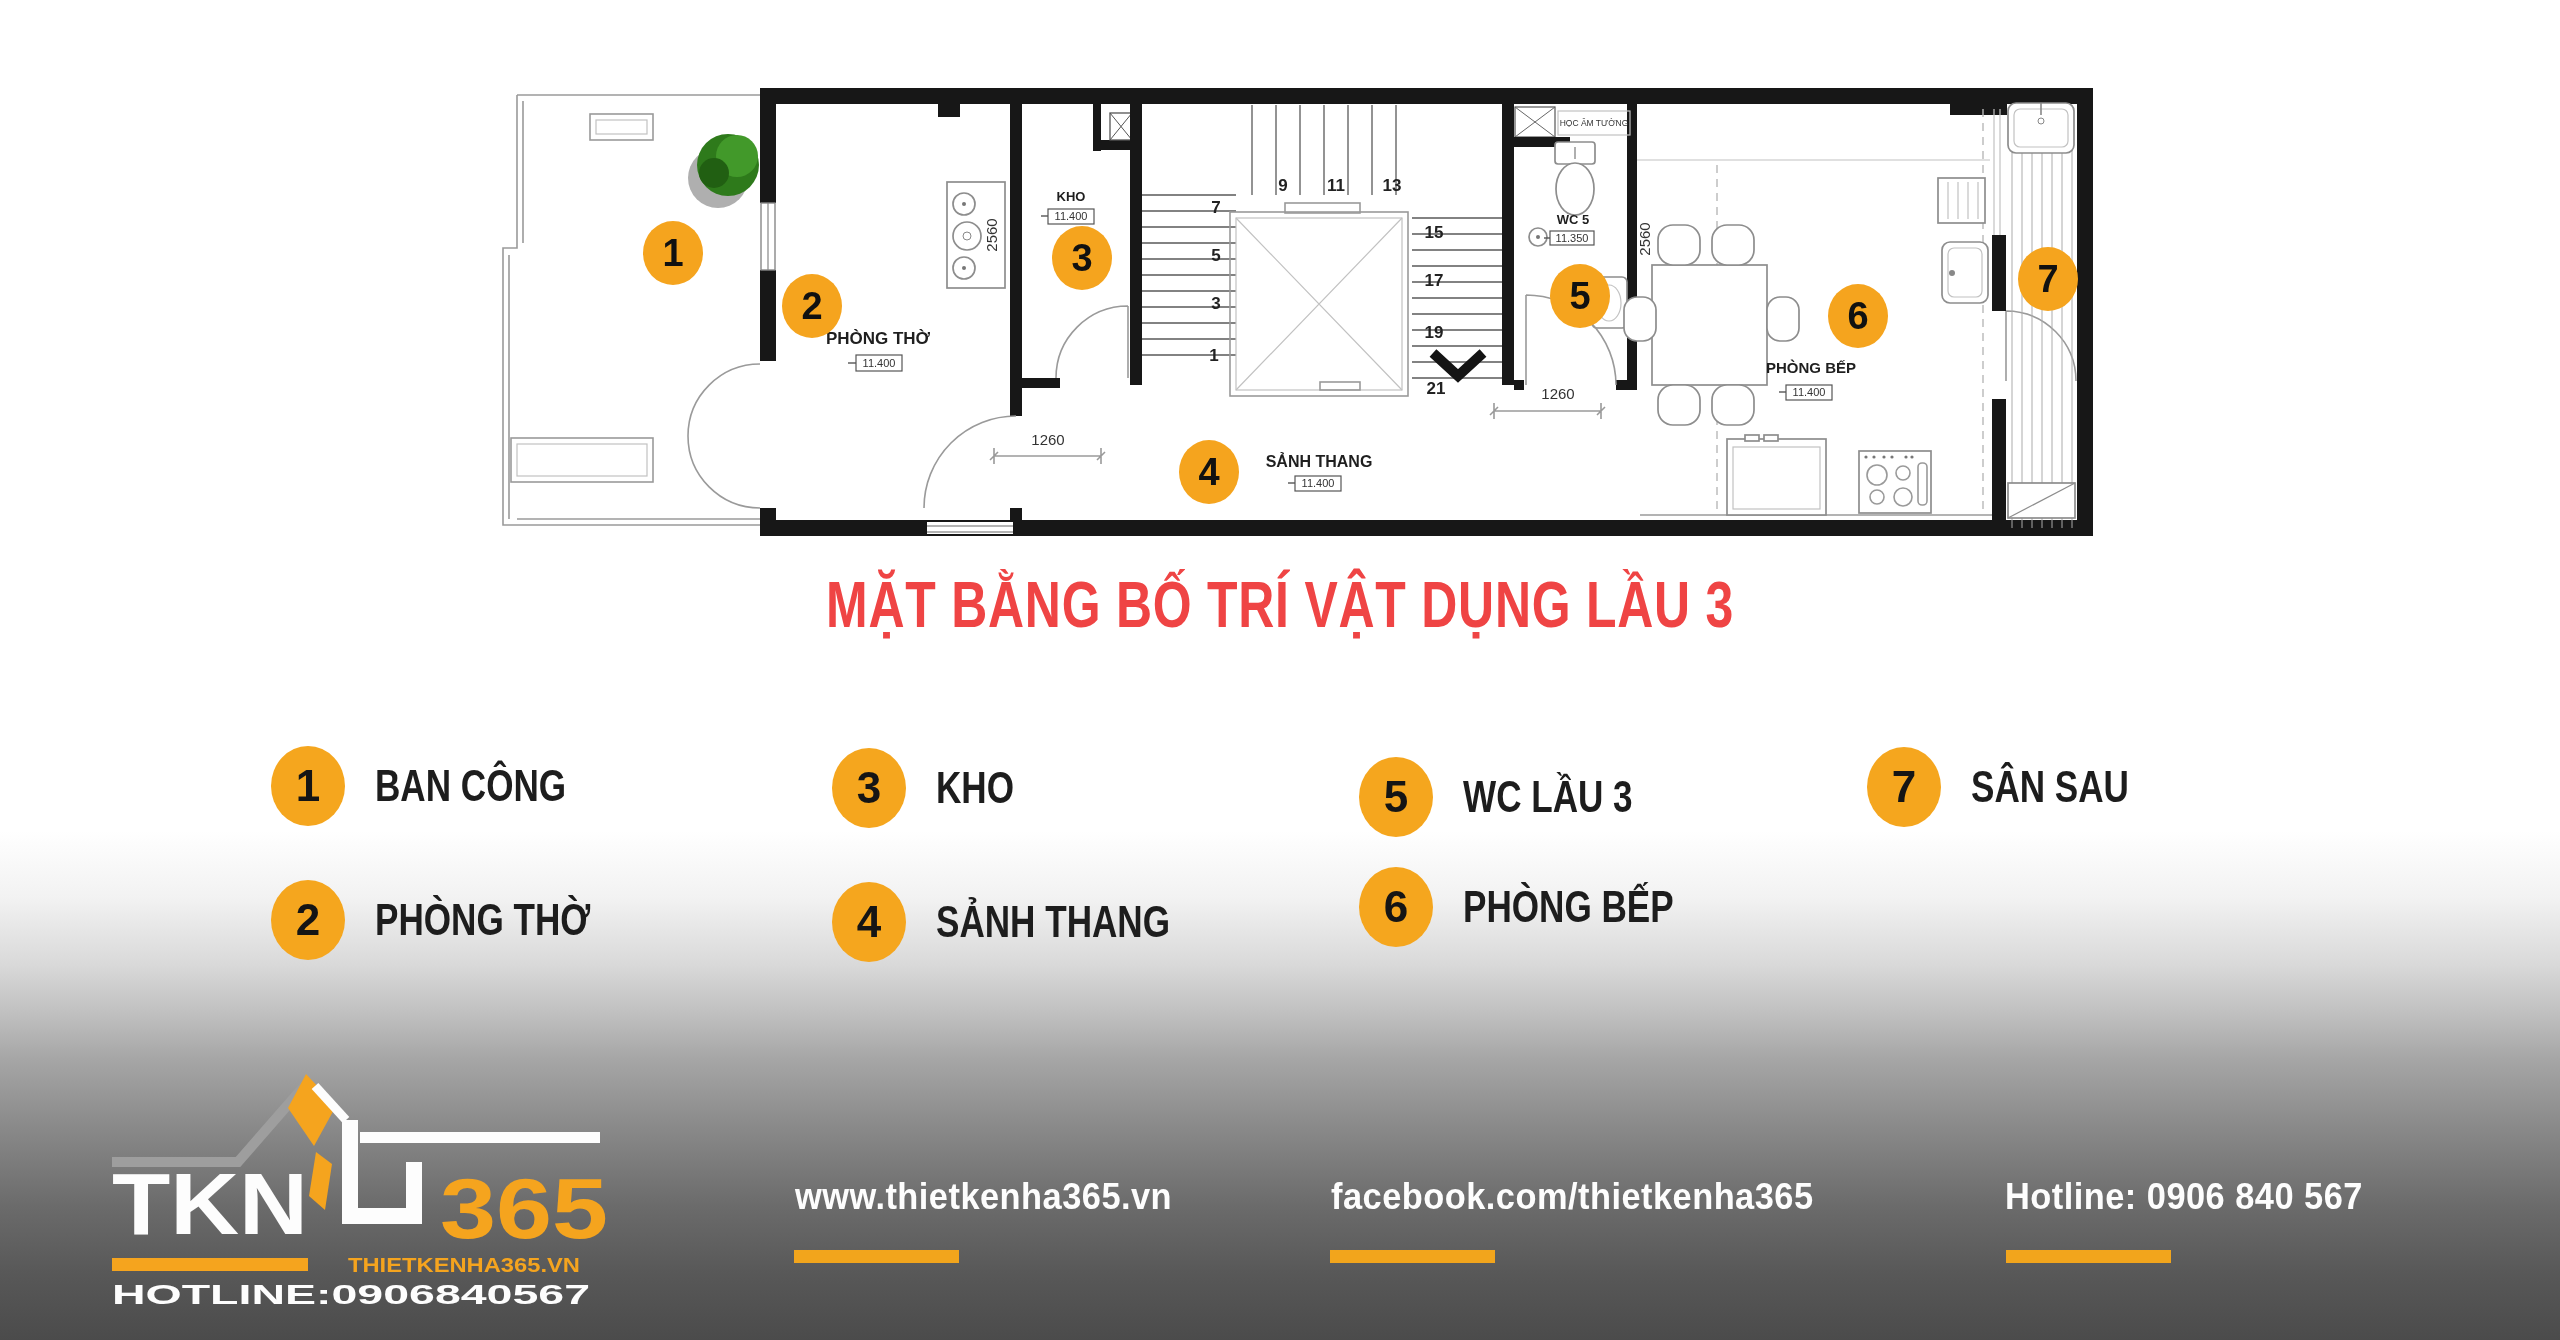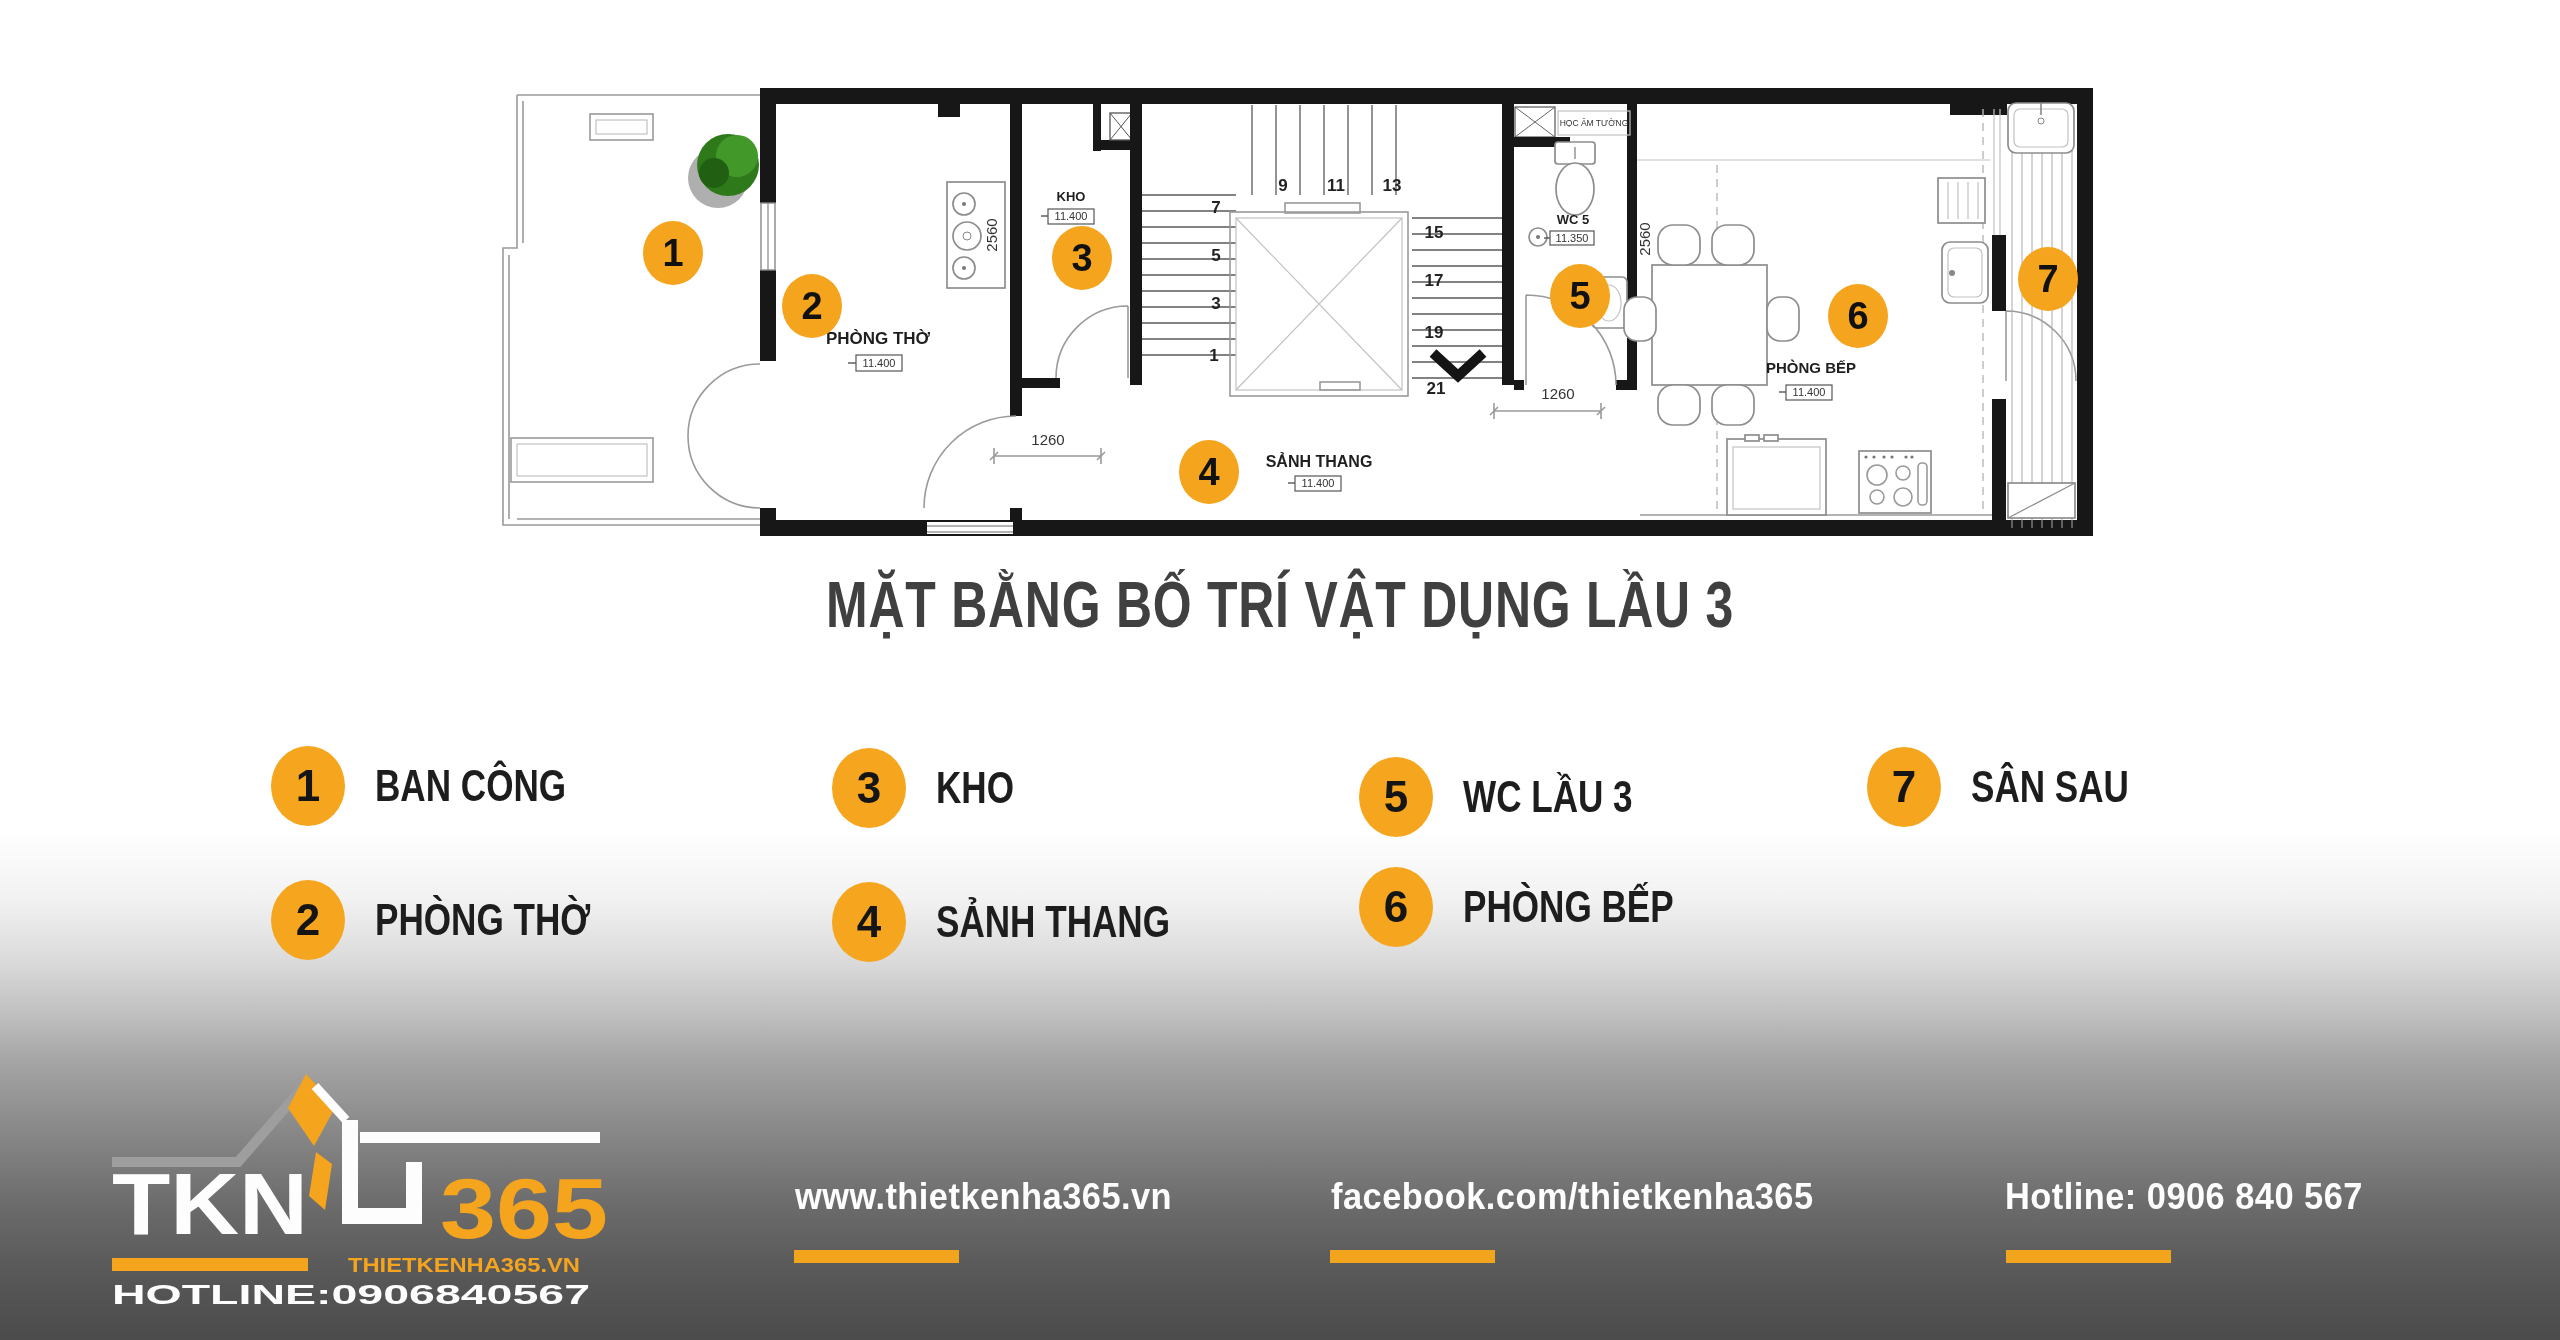--- a/index.html
+++ b/index.html
@@ -6,21 +6,21 @@
   body{
     width:2560px;height:1340px;position:relative;overflow:hidden;
     font-family:"Liberation Sans", sans-serif;
     background:linear-gradient(180deg,#ffffff 0%,#ffffff 62%,#f2f2f2 67%,#d9d9d9 72%,
       #bdbdbd 76%,#a6a6a6 79%,#8a8a8a 84%,#6b6b6b 90%,#585858 95%,#4b4b4b 100%);
   }
   .abs{position:absolute}
   
   .title{
     left:0;right:0;top:568px;text-align:center;
-    font-size:64px;font-weight:bold;letter-spacing:1px;color:#404040;
+    font-size:64px;font-weight:bold;letter-spacing:1px;color:#ef4444;
     white-space:nowrap;
   }
   .title .cond{display:inline-block;transform:scaleX(.78);transform-origin:center center}
   
   .legend-item{display:flex;align-items:center;gap:30px}
   .legend-circle{
     width:74px;height:80px;border-radius:50%;background:#F5A61E;
     display:flex;align-items:center;justify-content:center;
     font-size:44px;font-weight:bold;color:#151515;flex:0 0 auto;
   }

